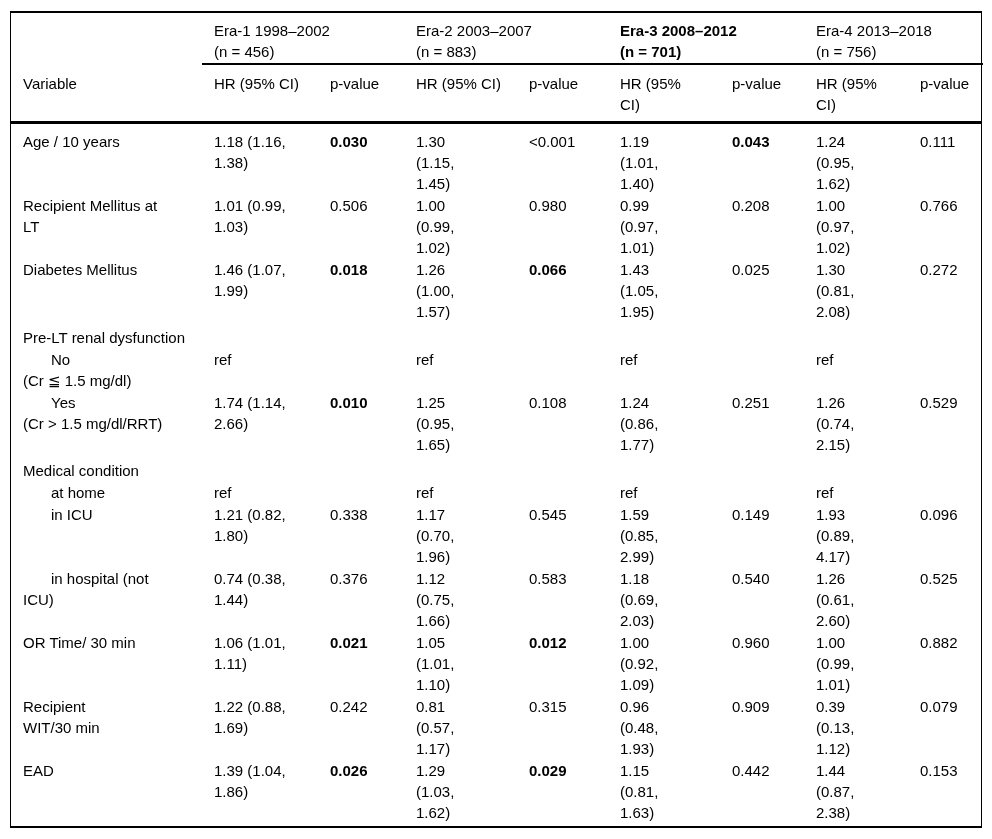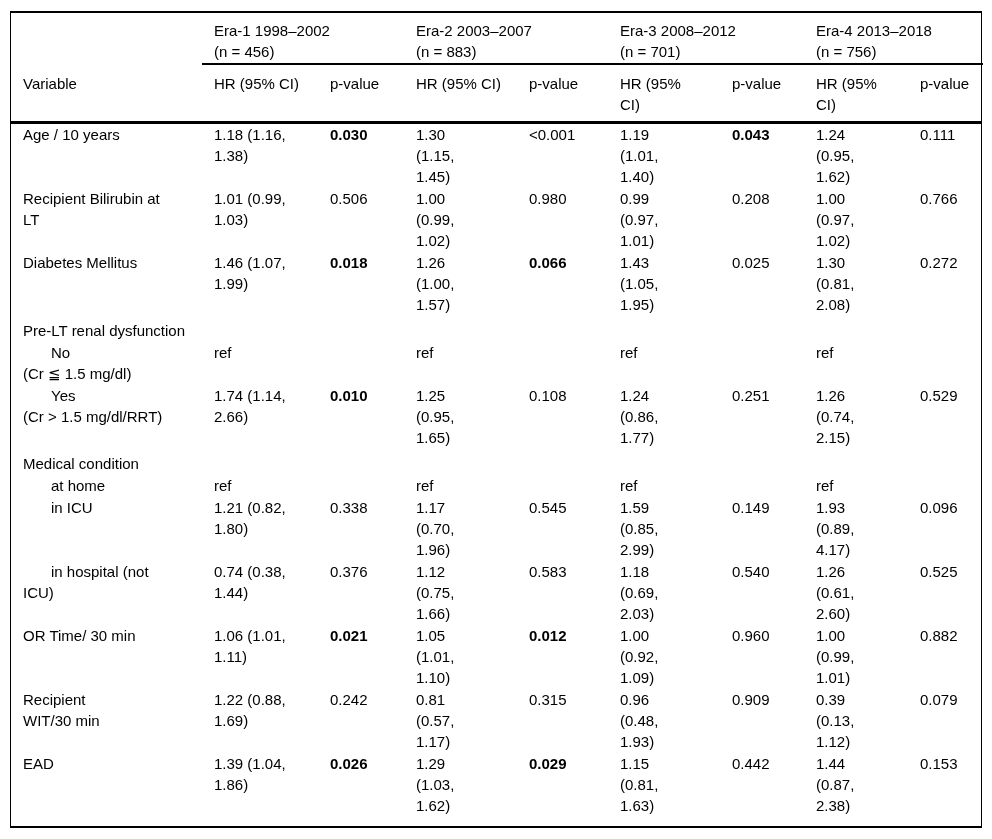--- a/index.html
+++ b/index.html
@@ -34,38 +34,38 @@
     border-bottom: 2px solid #000;
     box-sizing: border-box;
   }
   .era-cell {
     box-sizing: border-box;
     padding: 7px 0 0 12px;
     white-space: pre-line;
   }
   .era-1 { width: 202px; }
   .era-2 { width: 204px; }
-  .era-3 { width: 196px; }
+  .era-3 { width: 196px; font-weight: bold; }
   .era-4 { width: 179px; }
   .grid-row {
     display: grid;
     grid-template-columns: 191px 116px 86px 113px 91px 112px 84px 104px 75px;
   }
   .row-sub { height: 56px; }
   .row-sub .cell { padding-top: 8px; }
   
   .cell {
     box-sizing: border-box;
     padding-left: 12px;
     white-space: pre-line;
     overflow: hidden;
   }
   .bold { font-weight: 700; }
   
-  .tbody { }
+  .tbody { padding-top: 7px; }
   .t-row { margin-bottom: 1px; }
   .t-row.section { margin-top: 5px; }
   .t-row.indent .label { text-indent: 28px; }
 </style>
 </head>
 <body>
 
 <div class="page">
   <div class="hr-table">
 
@@ -111,21 +111,21 @@
           <div class="cell">1.19
 (1.01,
 1.40)</div>
           <div class="cell bold">0.043</div>
           <div class="cell">1.24
 (0.95,
 1.62)</div>
           <div class="cell">0.111</div>
         </div>
         <div class="grid-row t-row">
-          <div class="cell label">Recipient Bilirubin at
+          <div class="cell label">Recipient Mellitus at
 LT</div>
           <div class="cell">1.01 (0.99,
 1.03)</div>
           <div class="cell">0.506</div>
           <div class="cell">1.00
 (0.99,
 1.02)</div>
           <div class="cell">0.980</div>
           <div class="cell">0.99
 (0.97,

